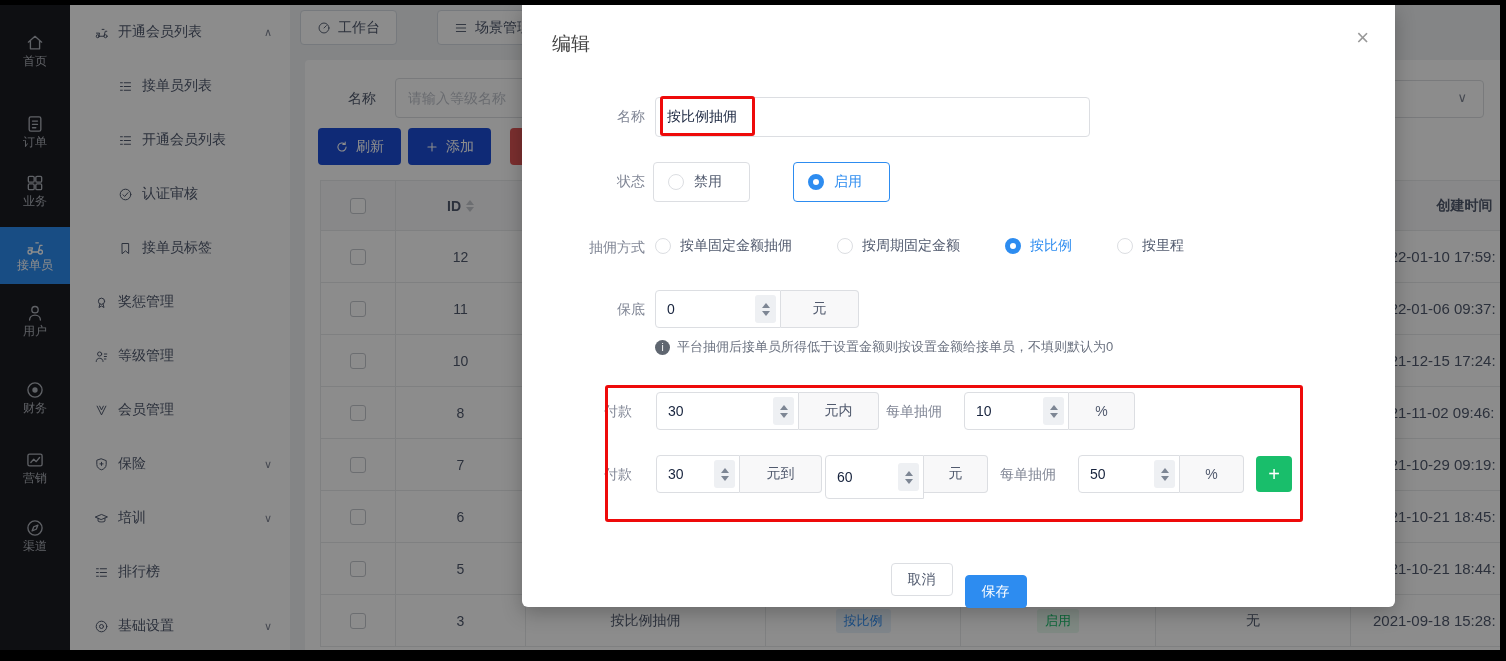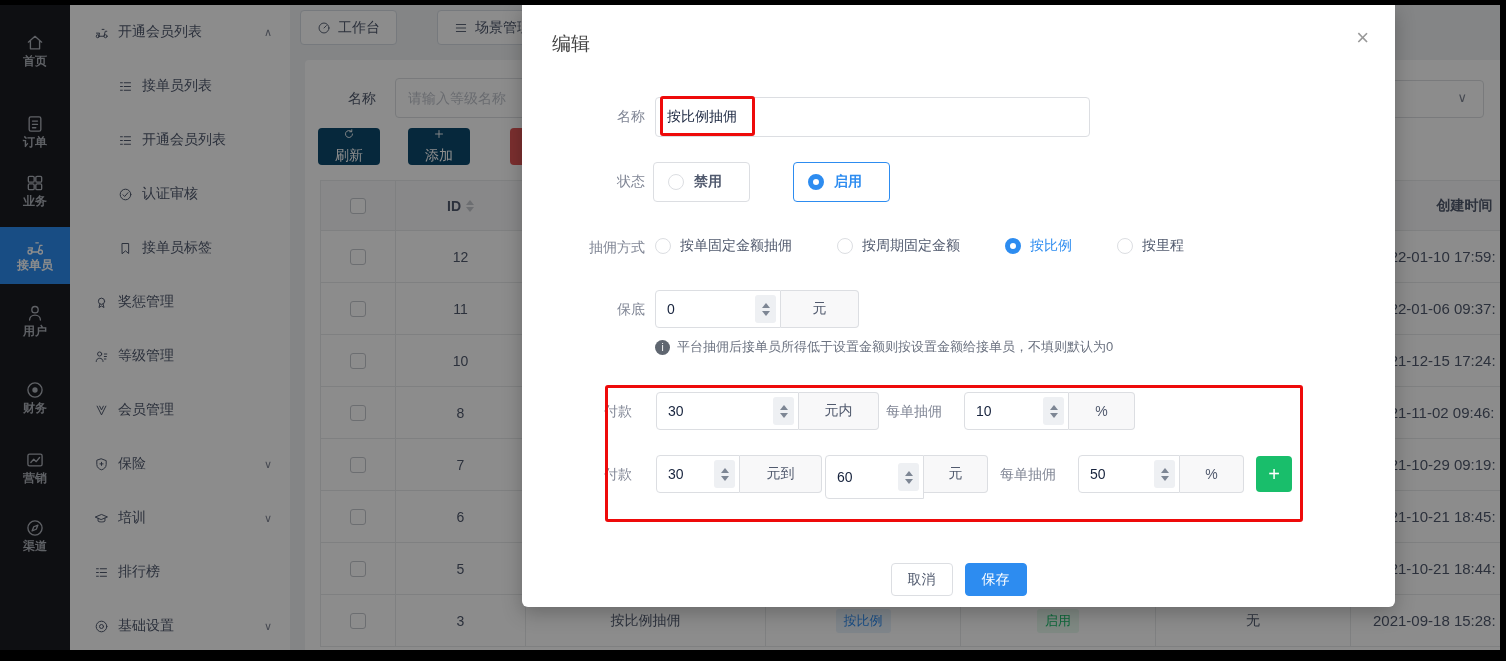--- a/index.html
+++ b/index.html
@@ -1,42 +1,42 @@
 <!DOCTYPE html>
 <html><head>
 <meta charset="utf-8">
 <style>
   html,body{margin:0;padding:0;background:#222;}
   *{box-sizing:border-box;font-family:"Liberation Sans","DejaVu Sans",sans-serif;}
   .screen{position:relative;width:1506px;height:661px;background:#f0f2f5;overflow:hidden;}
 
   
   .rail{position:absolute;left:0;top:5px;width:70px;height:645px;background:#1b1c22;z-index:2;}
-  .rail-item{position:absolute;left:0;width:70px;height:66px;display:flex;flex-direction:column;align-items:center;justify-content:center;gap:0;color:#aeb2ba;font-size:12px;cursor:pointer;font-weight:bold;}
+  .rail-item{position:absolute;left:0;width:70px;height:66px;display:flex;flex-direction:column;align-items:center;justify-content:center;gap:0;color:#aeb2ba;font-size:12px;cursor:pointer;}
   .rail-item svg{width:20px;height:20px;stroke:currentColor;fill:none;stroke-width:1.6;stroke-linecap:round;stroke-linejoin:round;}
   .rail-item.active{background:#2d8cf0;color:#fff;height:57px;}
 
   
   .submenu{position:absolute;left:70px;top:5px;width:220px;height:645px;background:#ffffff;z-index:2;}
   .sm-item{height:54px;display:flex;align-items:center;gap:9px;padding-left:24px;color:#515a6e;font-size:14px;cursor:pointer;position:relative;}
   .sm-item.child{padding-left:48px;}
   .sm-item svg{width:15px;height:15px;stroke:#515a6e;fill:none;stroke-width:1.6;stroke-linecap:round;stroke-linejoin:round;flex:0 0 auto;}
   .sm-chevron{position:absolute;right:18px;color:#808695;font-size:11px;}
 
   
   .tab{position:absolute;top:10px;height:35px;background:#fff;border:1px solid #d7dde4;border-radius:4px;display:flex;align-items:center;gap:7px;padding:0 16px;color:#515a6e;font-size:14px;cursor:pointer;z-index:2;}
   .tab svg{width:14px;height:14px;stroke:#515a6e;fill:none;stroke-width:1.6;stroke-linecap:round;stroke-linejoin:round;}
 
   
   .card{position:absolute;left:305px;top:60px;width:1300px;height:600px;background:#fff;border-radius:4px;z-index:1;}
   .flt-label{position:absolute;left:43px;top:30px;font-size:14px;color:#515a6e;}
   .flt-input{position:absolute;left:90px;top:18px;width:240px;height:40px;border:1px solid #dcdee2;border-radius:4px;padding:0 12px;font-size:14px;color:#515a6e;outline:none;}
   .flt-input::placeholder{color:#c0c4cc;}
   .btn{position:absolute;top:68px;height:37px;border:none;border-radius:4px;color:#fff;font-size:14px;display:flex;align-items:center;gap:7px;padding:0 17px;cursor:pointer;}
-  .btn.blue{background:#0c4a6e;flex-direction:column;}
+  .btn.blue{background:#1d4ed8;}
   .btn.red{background:#e05656;}
   .btn svg{width:14px;height:14px;stroke:#fff;fill:none;stroke-width:1.8;stroke-linecap:round;}
 
   
   .tbl{position:absolute;left:15px;top:120px;width:1260px;border:1px solid #e8eaec;border-bottom:none;font-size:14px;color:#515a6e;}
   .tr{display:grid;grid-template-columns:75px 130px 240px 195px 195px 195px 228px;}
   .tr>div{border-right:1px solid #e8eaec;border-bottom:1px solid #e8eaec;display:flex;align-items:center;justify-content:center;}
   .tr.head{height:50px;background:#f8f8f9;font-weight:bold;color:#515a6e;}
   .tr.row{height:52px;background:#fff;}
   .cell-created{justify-content:flex-start !important;padding-left:22px;font-size:15px;}
@@ -61,28 +61,28 @@
   .m-label{position:absolute;width:123px;text-align:right;color:#808695;font-size:14px;}
   .inp{border:1px solid #dcdee2;border-radius:4px;font-size:14px;color:#17233d;padding:0 30px 0 11px;outline:none;background:#fff;}
   .addon{background:#f8f8f9;border:1px solid #dcdee2;border-left:none;border-radius:0 4px 4px 0;display:flex;align-items:center;justify-content:center;color:#515a6e;font-size:14px;}
   .grp input{border-radius:4px 0 0 4px;}
   .stepper{position:absolute;right:5px;top:50%;transform:translateY(-50%);width:21px;height:28px;background:#eef0f3;border-radius:3px;display:flex;flex-direction:column;align-items:center;justify-content:center;gap:3px;cursor:pointer;}
   .stepper i{width:0;height:0;border-left:4px solid transparent;border-right:4px solid transparent;}
   .stepper .u{border-bottom:5px solid #7d8694;}
   .stepper .d{border-top:5px solid #7d8694;}
   .radio{width:16px;height:16px;border:1px solid #dcdee2;border-radius:50%;background:#fff;display:inline-block;flex:0 0 auto;cursor:pointer;}
   .radio.sel{border:5px solid #2d8cf0;}
-  .opt-box{position:absolute;height:40px;border:1px solid #dcdee2;border-radius:4px;display:flex;align-items:center;gap:10px;padding:0 14px;font-size:14px;color:#515a6e;cursor:pointer;background:#fff;font-weight:bold;}
+  .opt-box{position:absolute;height:40px;border:1px solid #dcdee2;border-radius:4px;display:flex;align-items:center;gap:10px;padding:0 14px;font-size:14px;color:#515a6e;cursor:pointer;background:#fff;}
   .opt-box.sel{border-color:#2d8cf0;color:#2d8cf0;}
   .radio-item{display:flex;align-items:center;gap:9px;font-size:14px;color:#515a6e;cursor:pointer;}
   .radio-item.sel{color:#2d8cf0;}
   .hint{position:absolute;left:133px;top:333px;display:flex;align-items:center;gap:7px;font-size:13px;color:#6b7280;}
   .hint .ii{width:15px;height:15px;border-radius:50%;background:#5f6670;color:#fff;font-size:10px;display:flex;align-items:center;justify-content:center;font-style:normal;flex:0 0 auto;}
   .m-btn{height:33px;border-radius:4px;font-size:14px;padding:0 16px;cursor:pointer;border:1px solid #dcdee2;background:#fff;color:#515a6e;}
-  .m-btn.primary{background:#2d8cf0;border-color:#2d8cf0;color:#fff;}
+  .m-btn.primary{background:#2d8cf0;border-color:#2d8cf0;color:#fff;margin-top:12px;}
   .m-footer{position:absolute;left:0;right:0;top:558px;display:flex;justify-content:center;gap:12px;}
   .add-tier{position:absolute;left:734px;top:1px;width:36px;height:36px;background:#19be6b;border:none;border-radius:4px;color:#fff;font-size:20px;line-height:1;cursor:pointer;}
 
   
   .anno{position:absolute;border:3px solid #ee0a0a;border-radius:3px;z-index:60;}
 
   
   .bz{position:absolute;background:#000;z-index:70;}
 </style>
 </head>

